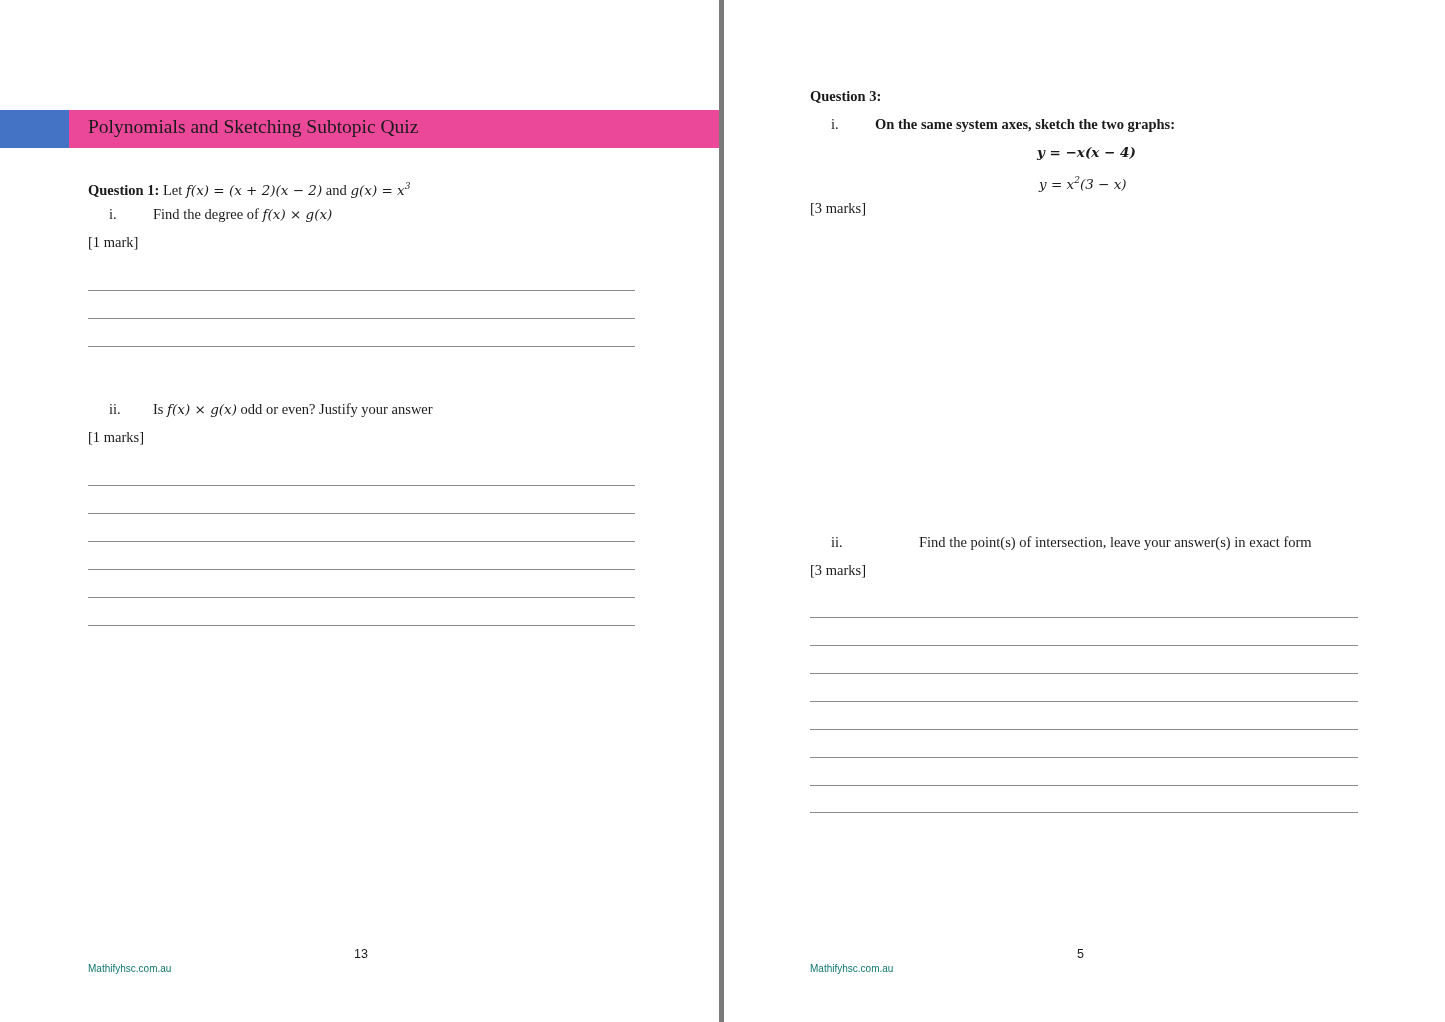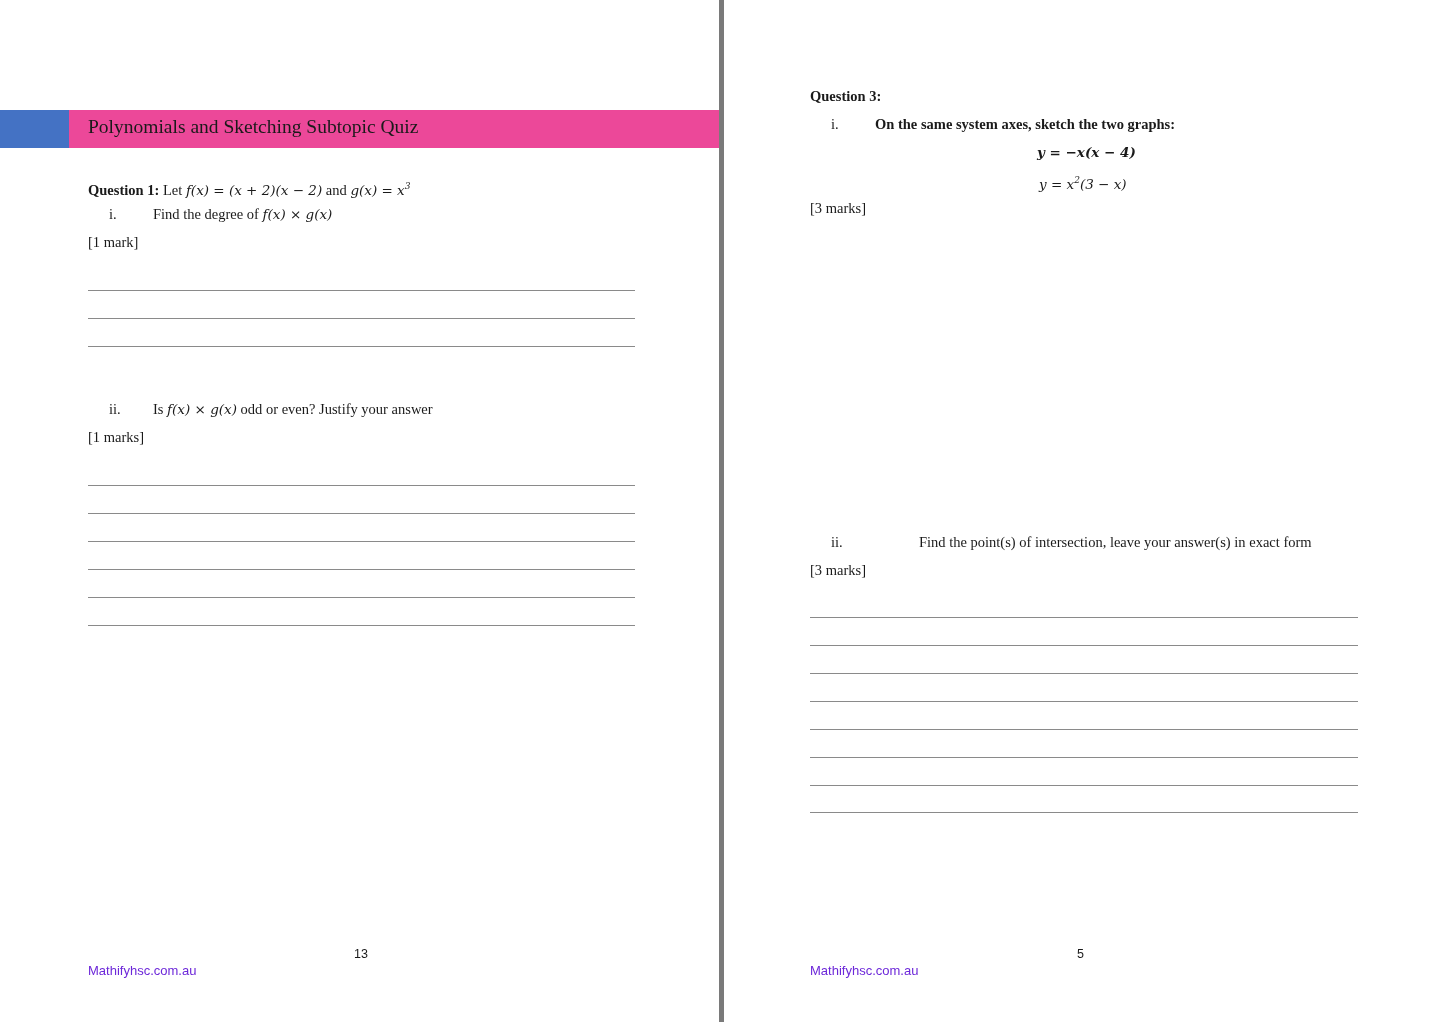--- a/index.html
+++ b/index.html
@@ -18,21 +18,21 @@
     .title-accent { position: absolute; left: 0; top: 0; width: 69px; height: 38px; background: #4472c4; }
     .title-text { position: absolute; left: 88px; top: 6px; font-size: 19.5px; color: #1a1a1a; white-space: nowrap; }
 
     .t { position: absolute; font-size: 14.5px; white-space: nowrap; line-height: 18px; }
     .b { font-weight: bold; }
     .m { font-family: "DejaVu Serif", serif; font-style: italic; font-size: 13.5px; }
     sup { font-size: 9px; vertical-align: 6px; }
 
     .line { position: absolute; height: 0; border-top: 1px solid #8a8a8a; }
 
-    .footer-site { position: absolute; font-family: "Liberation Sans", "DejaVu Sans", sans-serif; font-size: 13px; color: #6d28d9; }
+    .footer-site { position: absolute; font-family: "Liberation Sans", "DejaVu Sans", sans-serif; font-size: 10px; color: #0f766e; }
     .footer-num { position: absolute; font-family: "Liberation Sans", "DejaVu Sans", sans-serif; font-size: 12.5px; color: #1a1a1a; }
   </style>
 </head>
 <body>
 
 <div class="page" id="page-left">
   <div class="title-band">
     <div class="title-accent"></div>
     <div class="title-text">Polynomials and Sketching Subtopic Quiz</div>
   </div>

